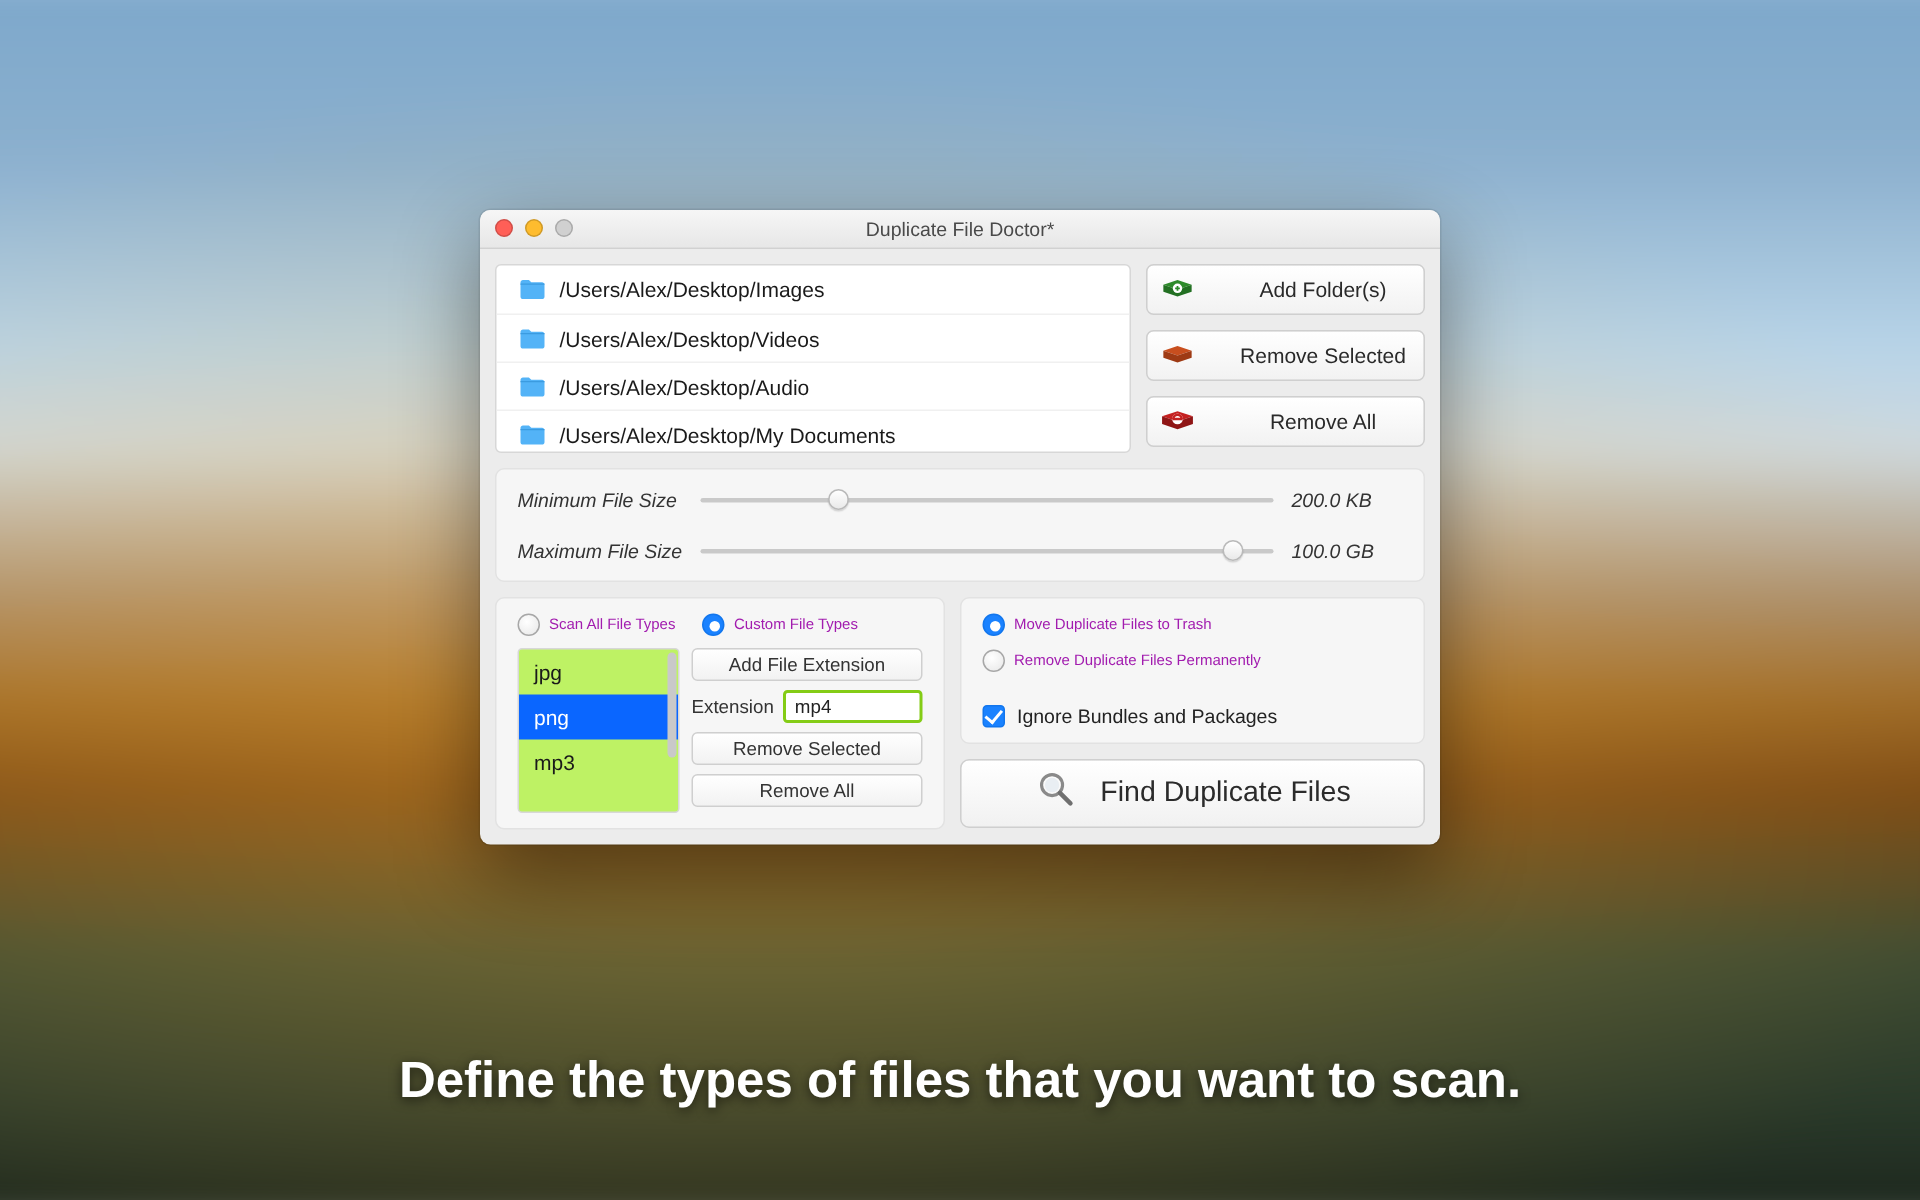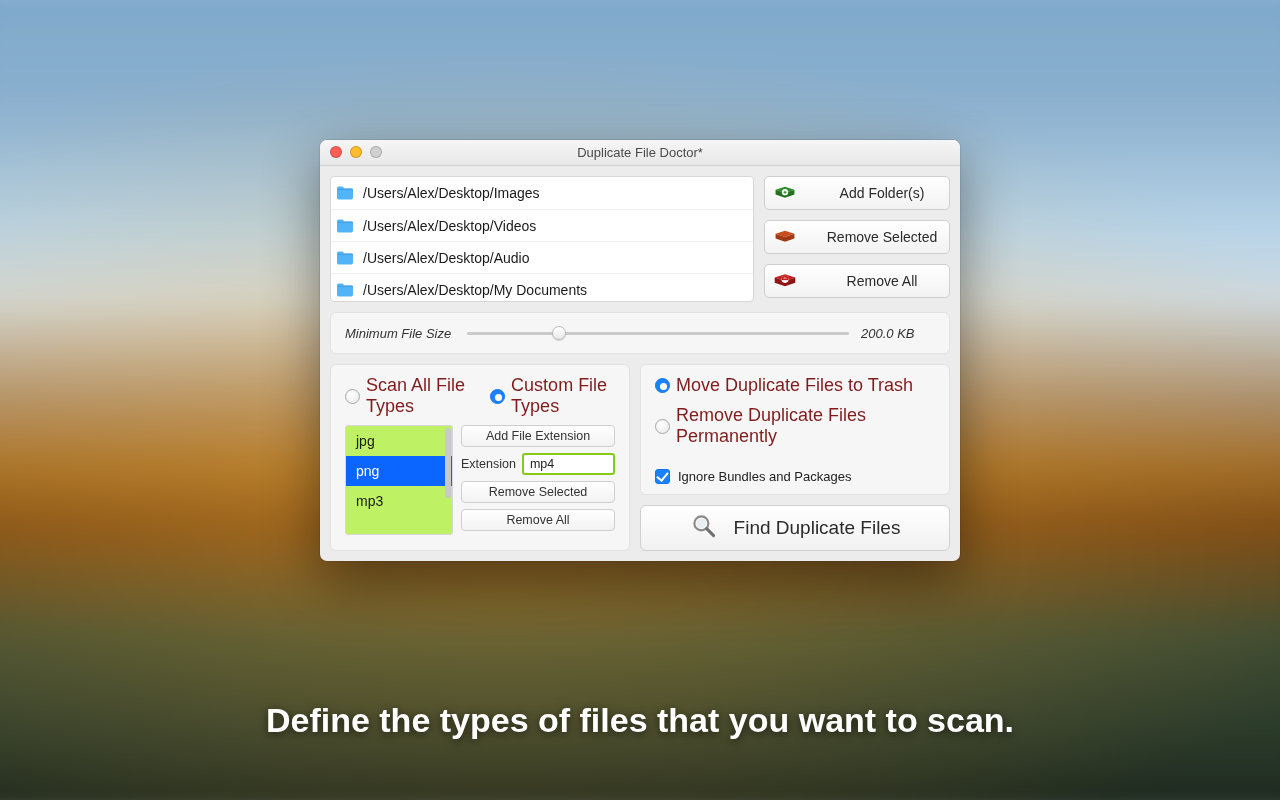--- a/index.html
+++ b/index.html
@@ -33,21 +33,21 @@
   .dot.red { background: #ff5f57; }
   .dot.yellow { background: #febc2e; }
   .dot.gray { background: #d0d0d0; }
   .title { width: 100%; text-align: center; font-size: 13px; color: #4a4a4a; }
   .content { padding: 10px; display: flex; flex-direction: column; gap: 10px; }
   .top-row { display: flex; gap: 10px; }
   .folder-list {
     flex: 1; background: #fff; border: 1px solid #d7d7d7; border-radius: 4px;
     height: 126px; overflow: hidden;
   }
-  .flist-row { height: 32px; display: flex; align-items: center; gap: 8px; padding: 0 4px; font-size: 14px; color: #1a1a1a; }
+  .flist-row { height: 32px; display: flex; align-items: center; gap: 8px; padding: 0 14px; font-size: 14px; color: #1a1a1a; }
   .flist-row + .flist-row { border-top: 1px solid #f0f0f0; }
   .folder-icon svg { width: 20px; height: 16px; display: block; }
   .side-buttons { width: 186px; display: flex; flex-direction: column; gap: 10px; }
   .btn {
     height: 34px; background: linear-gradient(#ffffff, #f2f2f2);
     border: 1px solid #cfcfcf; border-radius: 5px;
     display: flex; align-items: center; justify-content: center; gap: 24px;
     font-size: 14px; color: #2a2a2a; cursor: default;
   }
   .btn .icon-slot { width: 26px; display: flex; justify-content: center; }
@@ -68,21 +68,21 @@
     position: absolute; top: 3px; width: 14px; height: 14px; border-radius: 50%;
     background: linear-gradient(#ffffff, #e9e9e9);
     border: 1px solid #b9b9b9; box-shadow: 0 1px 1px rgba(0,0,0,0.15);
     transform: translateX(-50%);
   }
   .size-value { width: 74px; text-align: left; white-space: nowrap; }
   .bottom-row { display: flex; gap: 10px; }
   .types-panel { width: 300px; }
   .options-panel { flex: 1; display: flex; flex-direction: column; gap: 10px; }
   .radio-row { display: flex; align-items: center; gap: 18px; margin-bottom: 8px; }
-  .radio { display: flex; align-items: center; gap: 6px; font-size: 18px; color: #7f1d1d; }
+  .radio { display: flex; align-items: center; gap: 6px; font-size: 10px; color: #a21caf; }
   .radio .rcircle {
     width: 15px; height: 15px; border-radius: 50%; border: 1px solid #a7a7a7;
     background: radial-gradient(circle at 40% 35%, #fff, #e7e7e7);
     position: relative; flex-shrink: 0;
   }
   .radio.checked .rcircle { border-color: #1276ed; background: #1a82ff; }
   .radio.checked .rcircle::after {
     content: ""; position: absolute; top: 4px; left: 4px; width: 7px; height: 7px;
     border-radius: 50%; background: #fff;
   }
@@ -221,20 +221,28 @@
     </div>
 
     <div class="panel size-panel">
       <div class="size-row">
         <div class="size-label">Minimum File Size</div>
         <div class="slider">
           <div class="track"></div>
           <div class="thumb" style="left:24%"></div>
         </div>
         <div class="size-value">200.0 KB</div>
+      </div>
+      <div class="size-row">
+        <div class="size-label">Maximum File Size</div>
+        <div class="slider">
+          <div class="track"></div>
+          <div class="thumb" style="left:93%"></div>
+        </div>
+        <div class="size-value">100.0 GB</div>
       </div>
     </div>
 
     <div class="bottom-row">
       <div class="panel types-panel">
         <div class="radio-row">
           <div class="radio">
             <span class="rcircle"></span>
             <span>Scan All File Types</span>
           </div>

